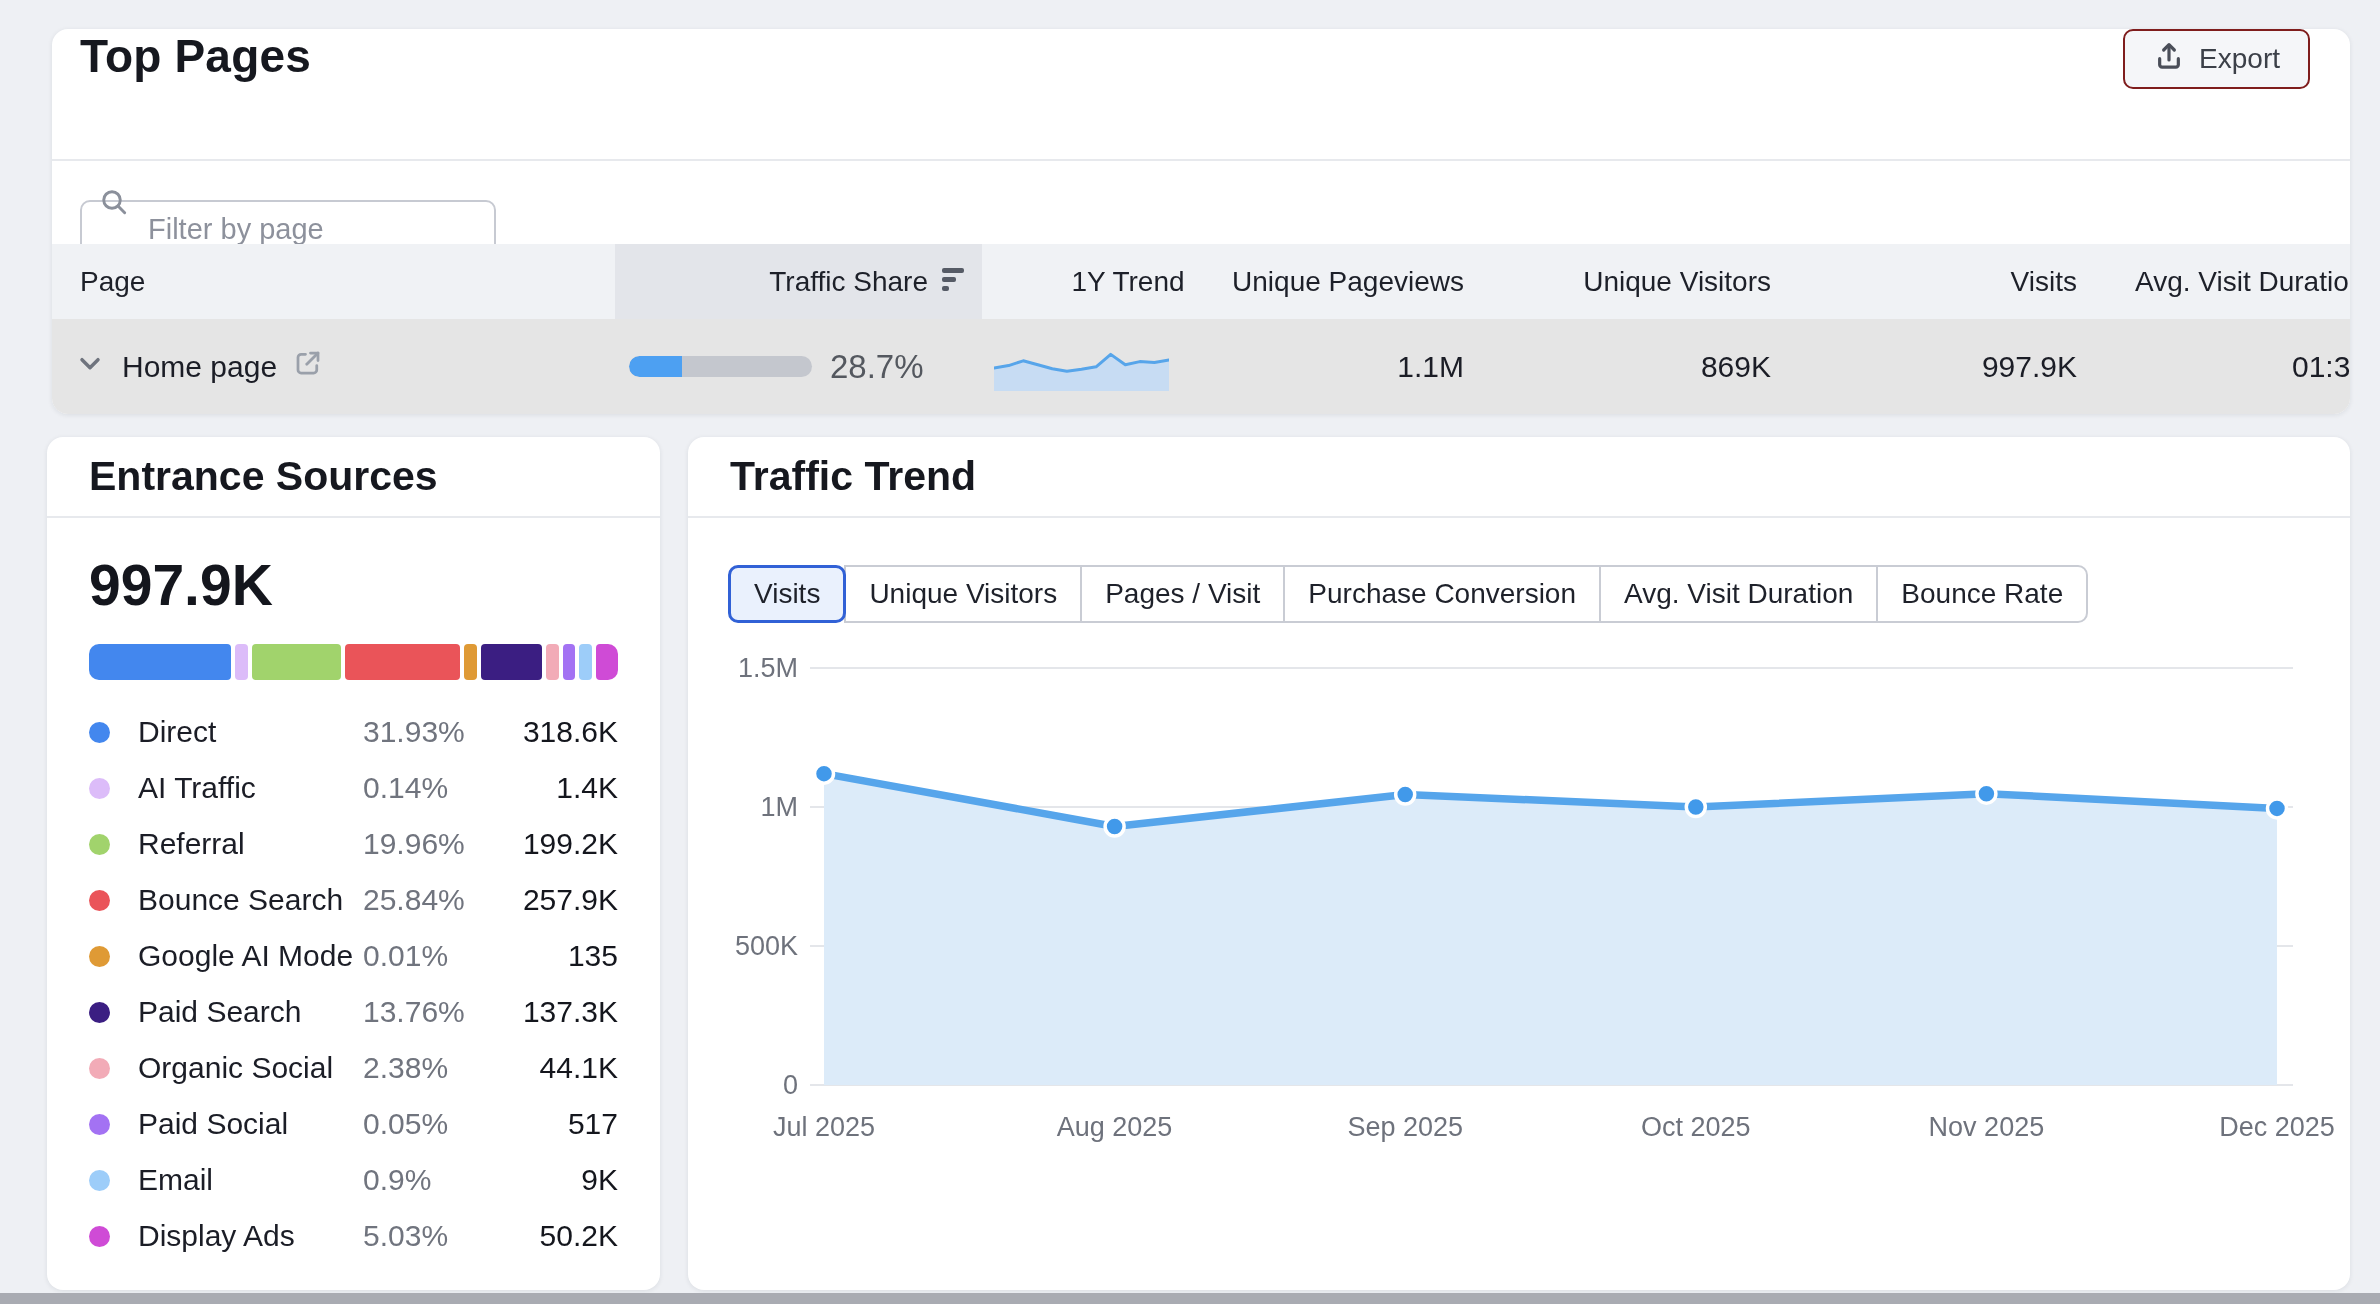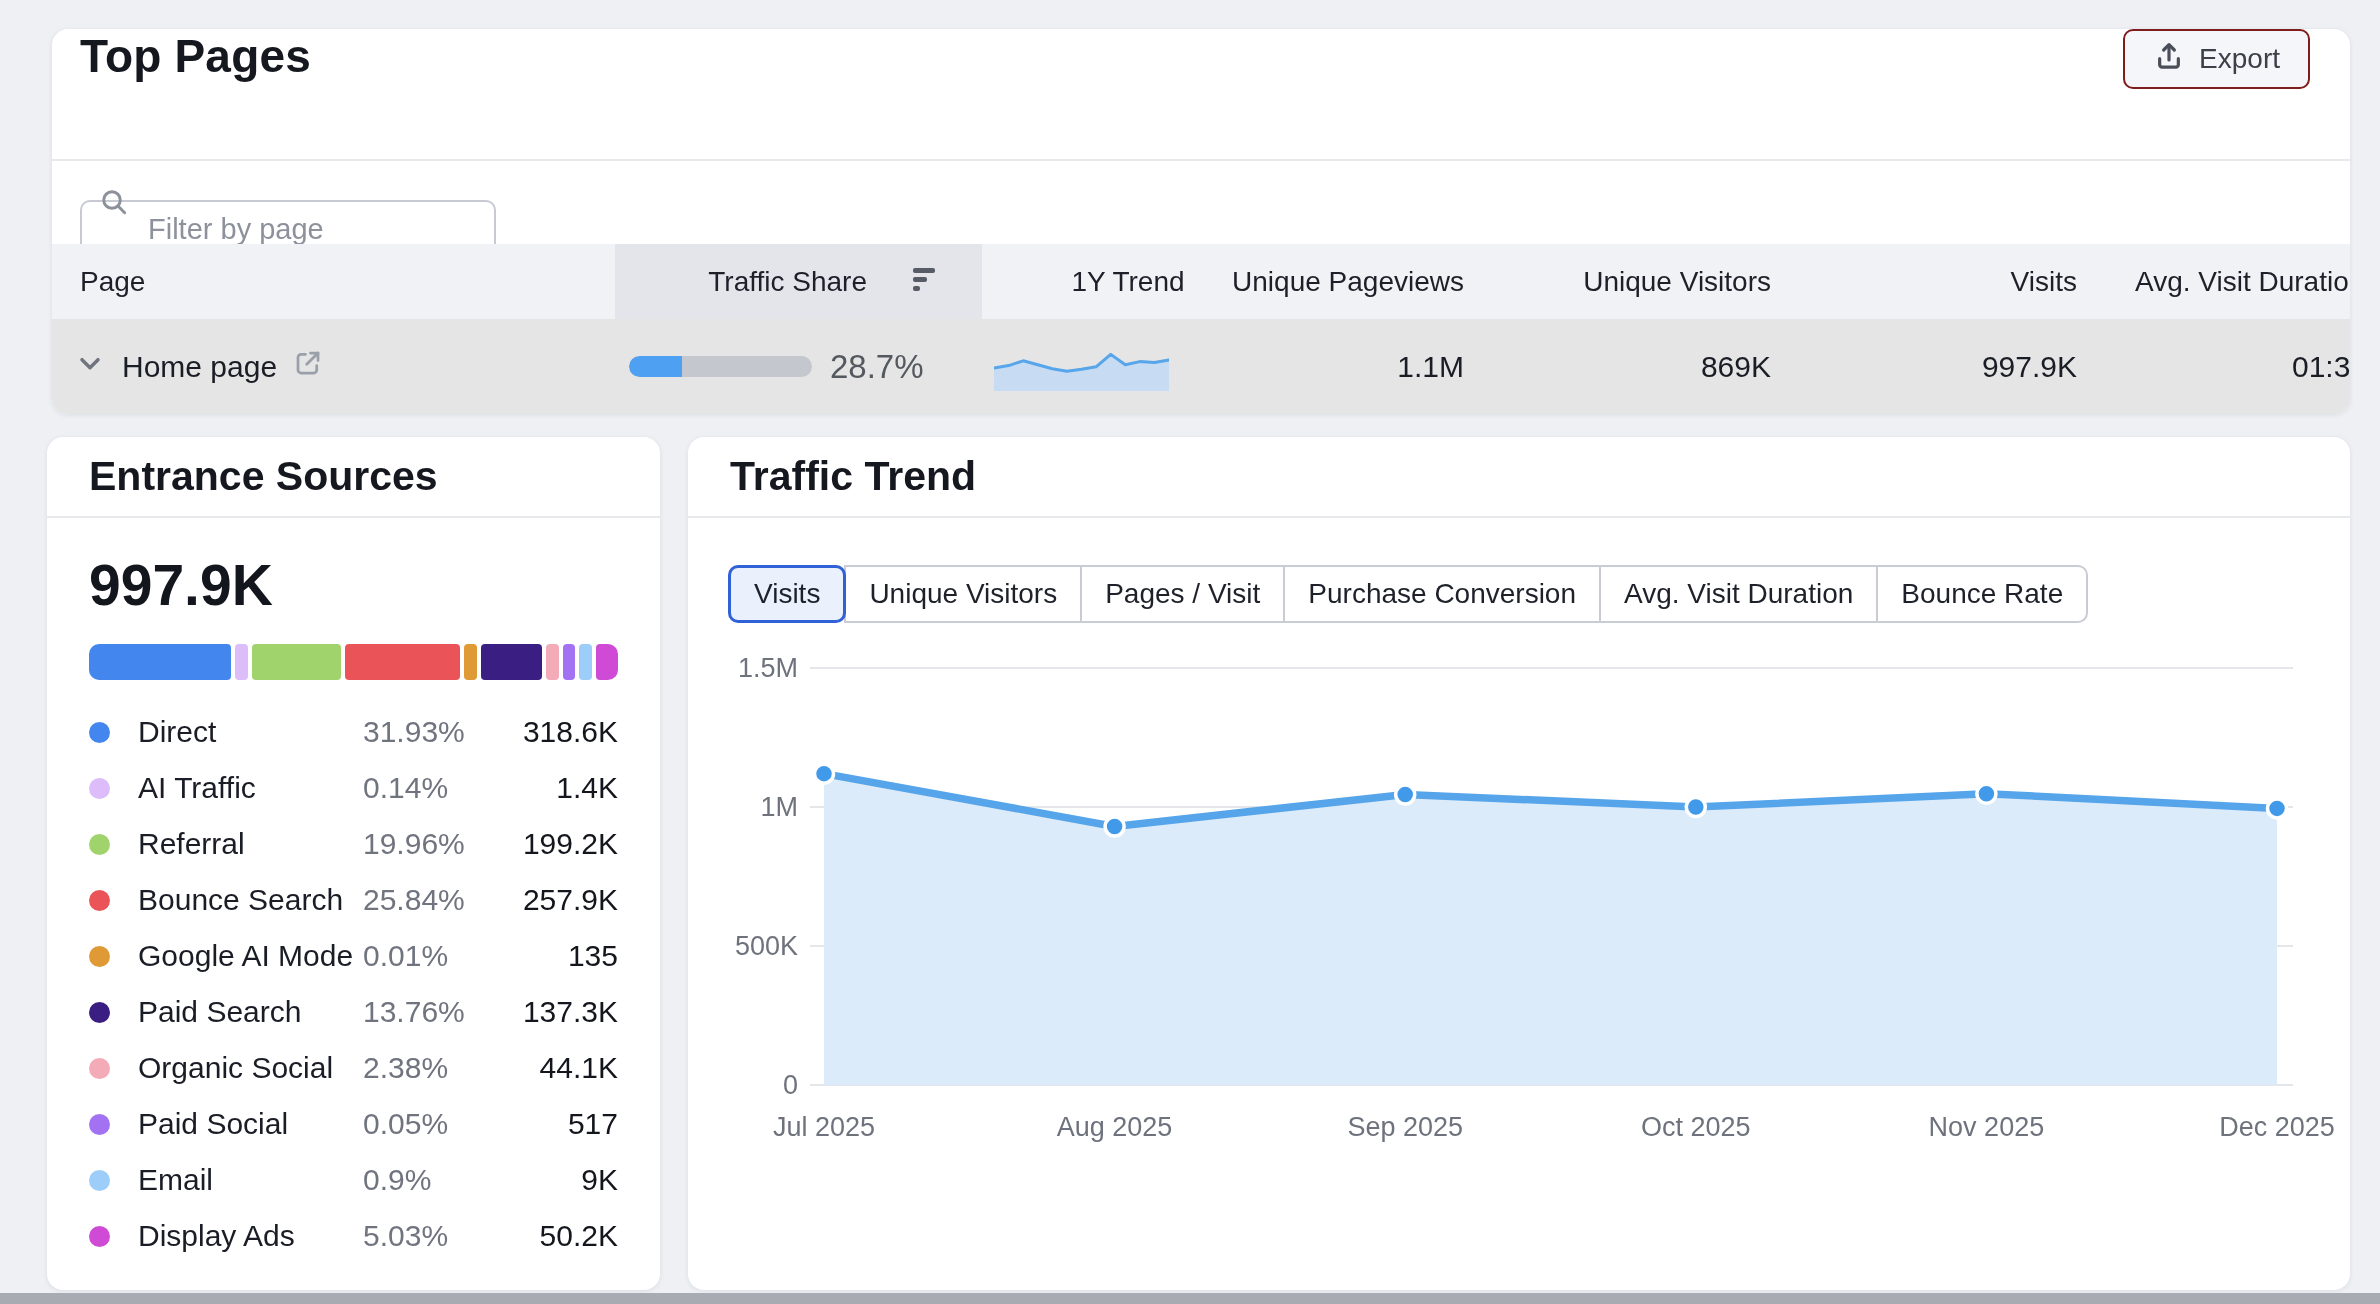--- a/index.html
+++ b/index.html
@@ -87,21 +87,21 @@
       <svg width="32" height="32" viewBox="0 0 24 24" fill="none" stroke="#8b909b" stroke-width="2.2" stroke-linecap="round">
         <circle cx="10.5" cy="10.5" r="6.2"></circle>
           <path d="M15.2 15.2L20 20"></path>
       </svg>
     </span>
   </div>
 
   <div class="thead">
     <div class="ts-head-bg"></div>
     <div class="cell" style="left:28px;">Page</div>
-    <div class="cell right" style="left:546px; width:367px; padding-right:30px;gap:32px;">
+    <div class="cell right" style="left:575px; width:367px; padding-right:30px;">
       <span>Traffic Share</span>
       <span class="sort-ico">
           <i></i>
           <i></i>
           <i></i>
         </span>
     </div>
     <div class="cell" style="left:926px; width:300px; justify-content:center;">1Y Trend</div>
     <div class="cell right" style="left:1162px; width:250px;">Unique Pageviews</div>
     <div class="cell right" style="left:1479px; width:240px;">Unique Visitors</div>

